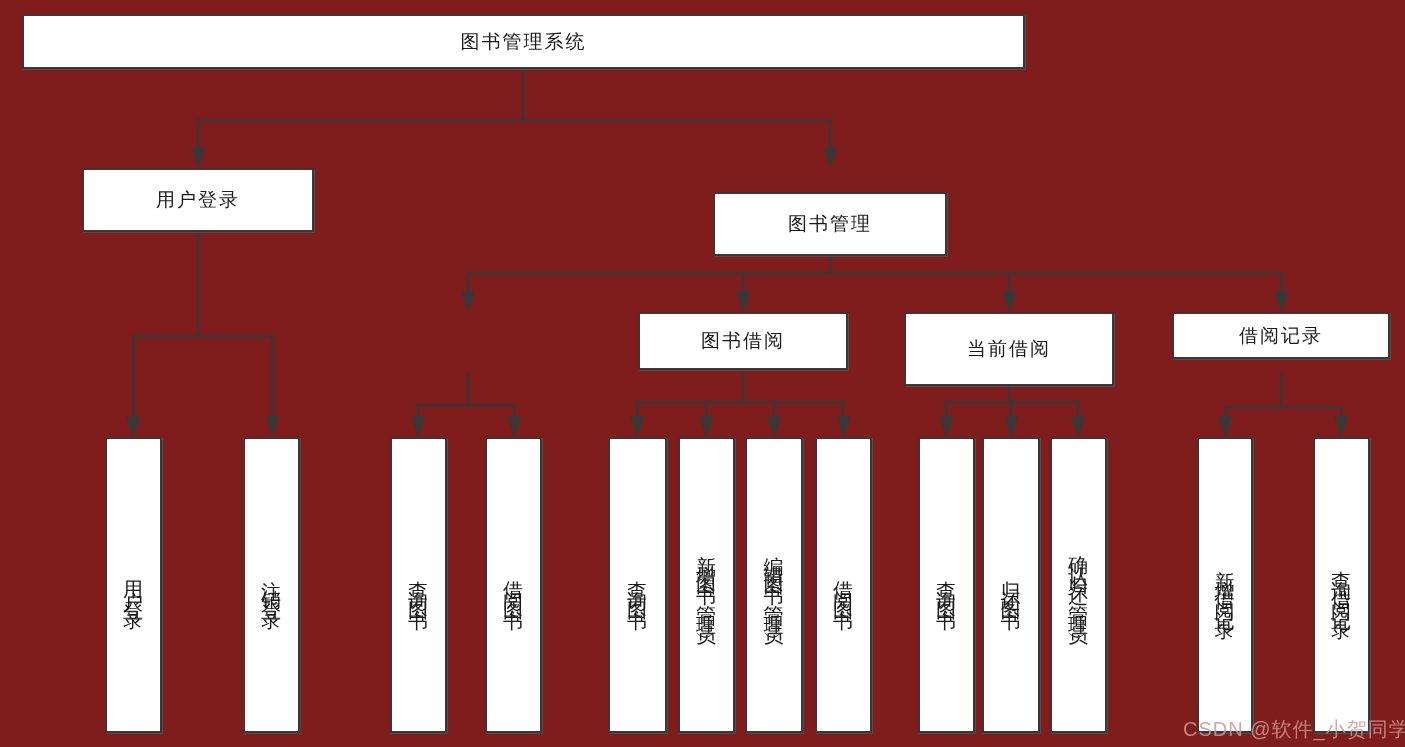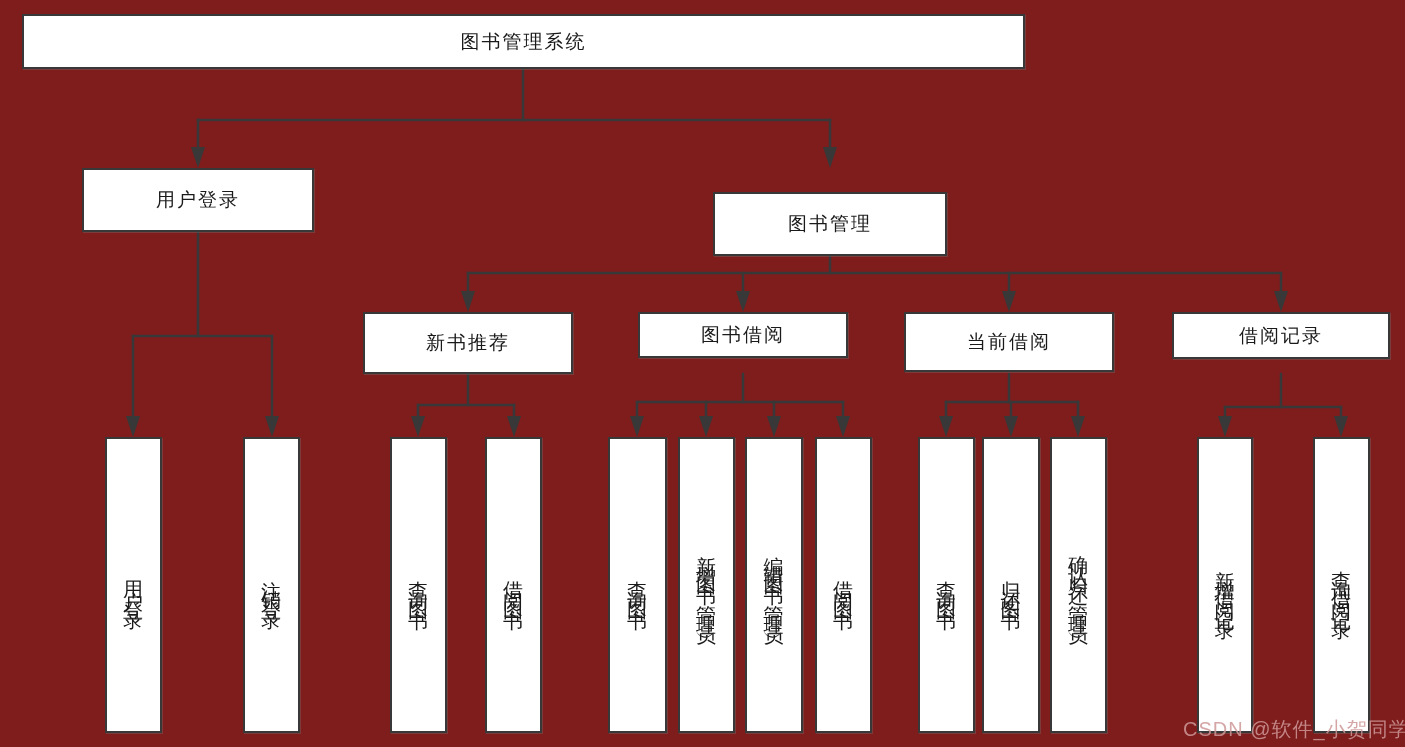--- a/index.html
+++ b/index.html
@@ -117,27 +117,24 @@
     <span>图书管理系统</span>
   </div>
 
   <div class="box h" style="left:82px;top:168px;width:232px;height:64px;">
     <span>用户登录</span>
   </div>
   <div class="box h" style="left:713px;top:168px;width:234px;height:64px;margin-top:24px;">
     <span>图书管理</span>
   </div>
 
-  <div class="box h" style="left:363px;top:312px;width:210px;height:62px;">
-    <span>新书推荐</span>
-  </div>
-  <div class="box h" style="left:638px;top:312px;width:210px;height:46px;">
+  <div class="box h" style="left:638px;top:312px;width:210px;height:58px;">
     <span>图书借阅</span>
   </div>
-  <div class="box h" style="left:904px;top:312px;width:210px;height:60px;">
+  <div class="box h" style="left:904px;top:312px;width:210px;height:74px;">
     <span>当前借阅</span>
   </div>
   <div class="box h" style="left:1172px;top:312px;width:218px;height:47px;">
     <span>借阅记录</span>
   </div>
 
   <div class="box v" style="left:105px;top:437px;width:57px;height:296px;">
     <span>用户登录</span>
   </div>
   <div class="box v" style="left:243px;top:437px;width:57px;height:296px;">

